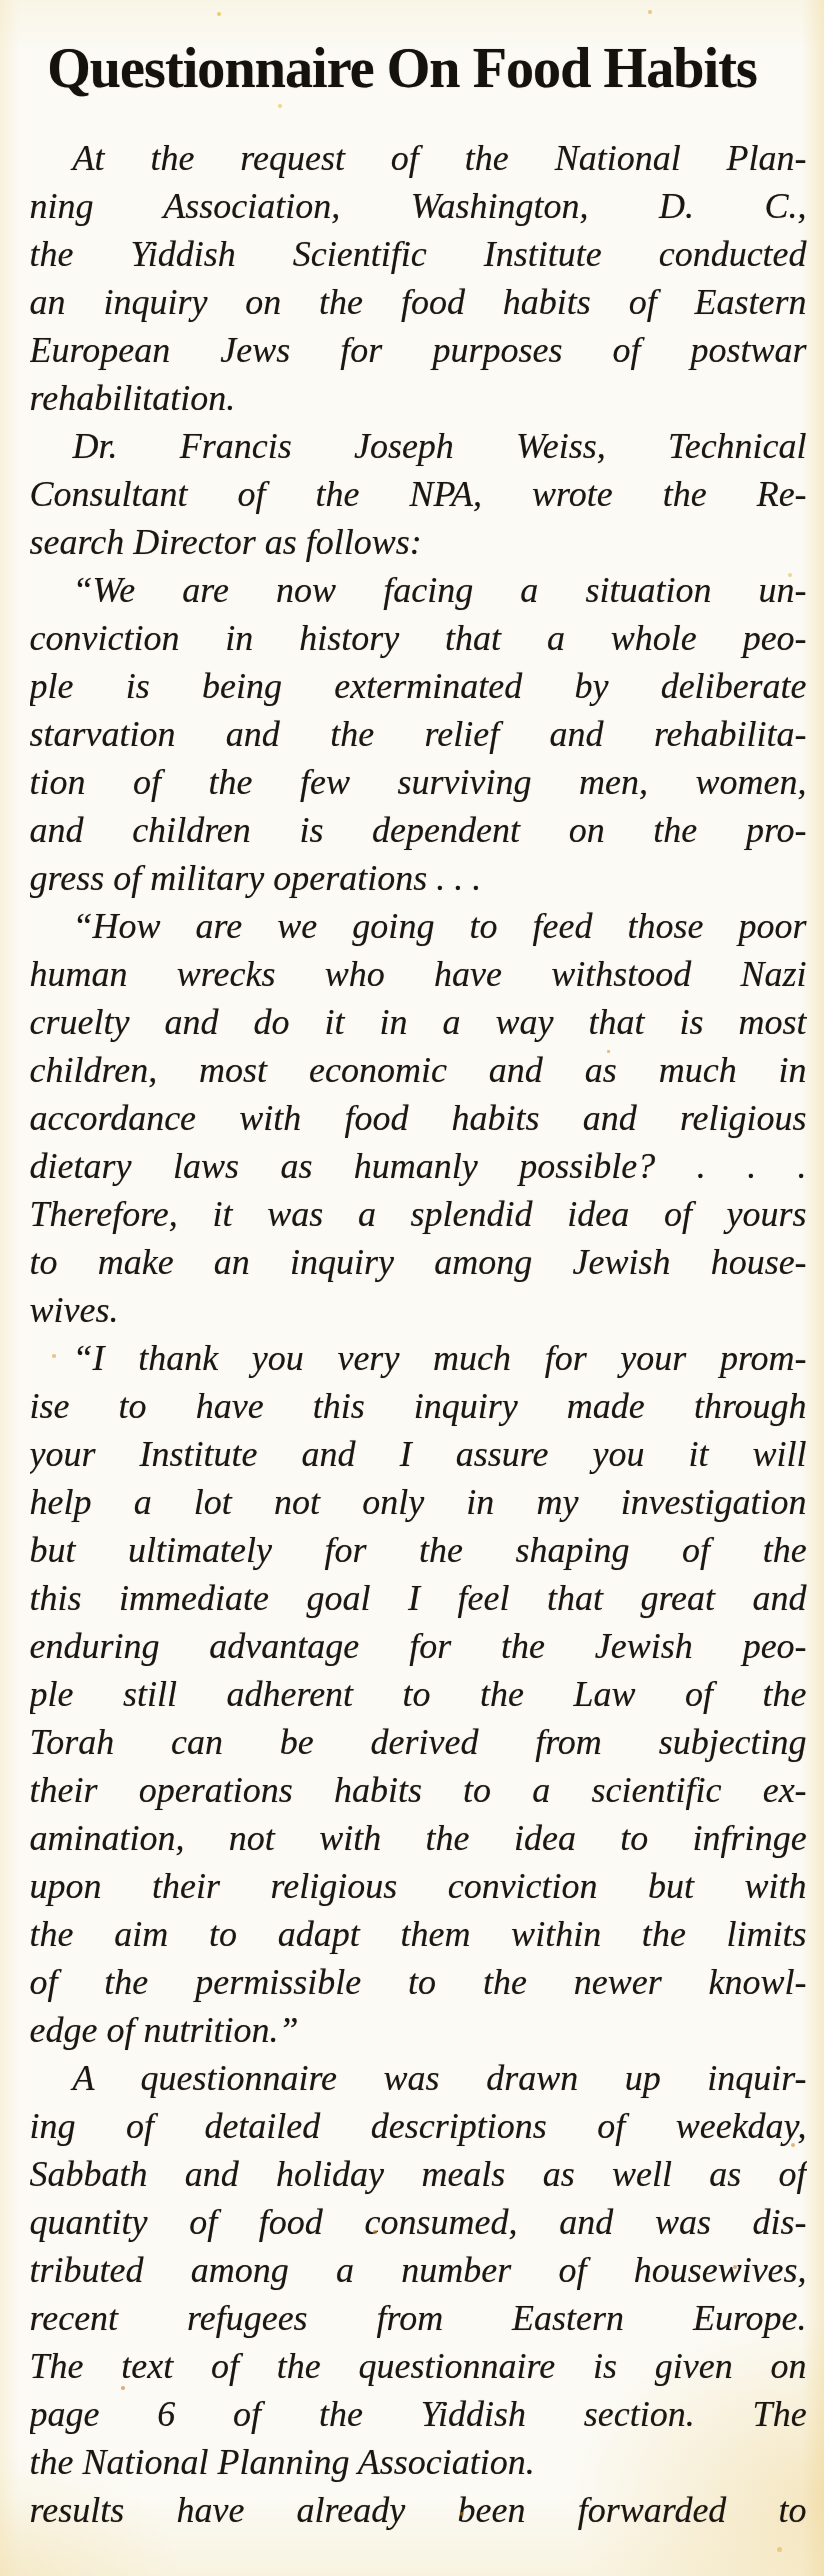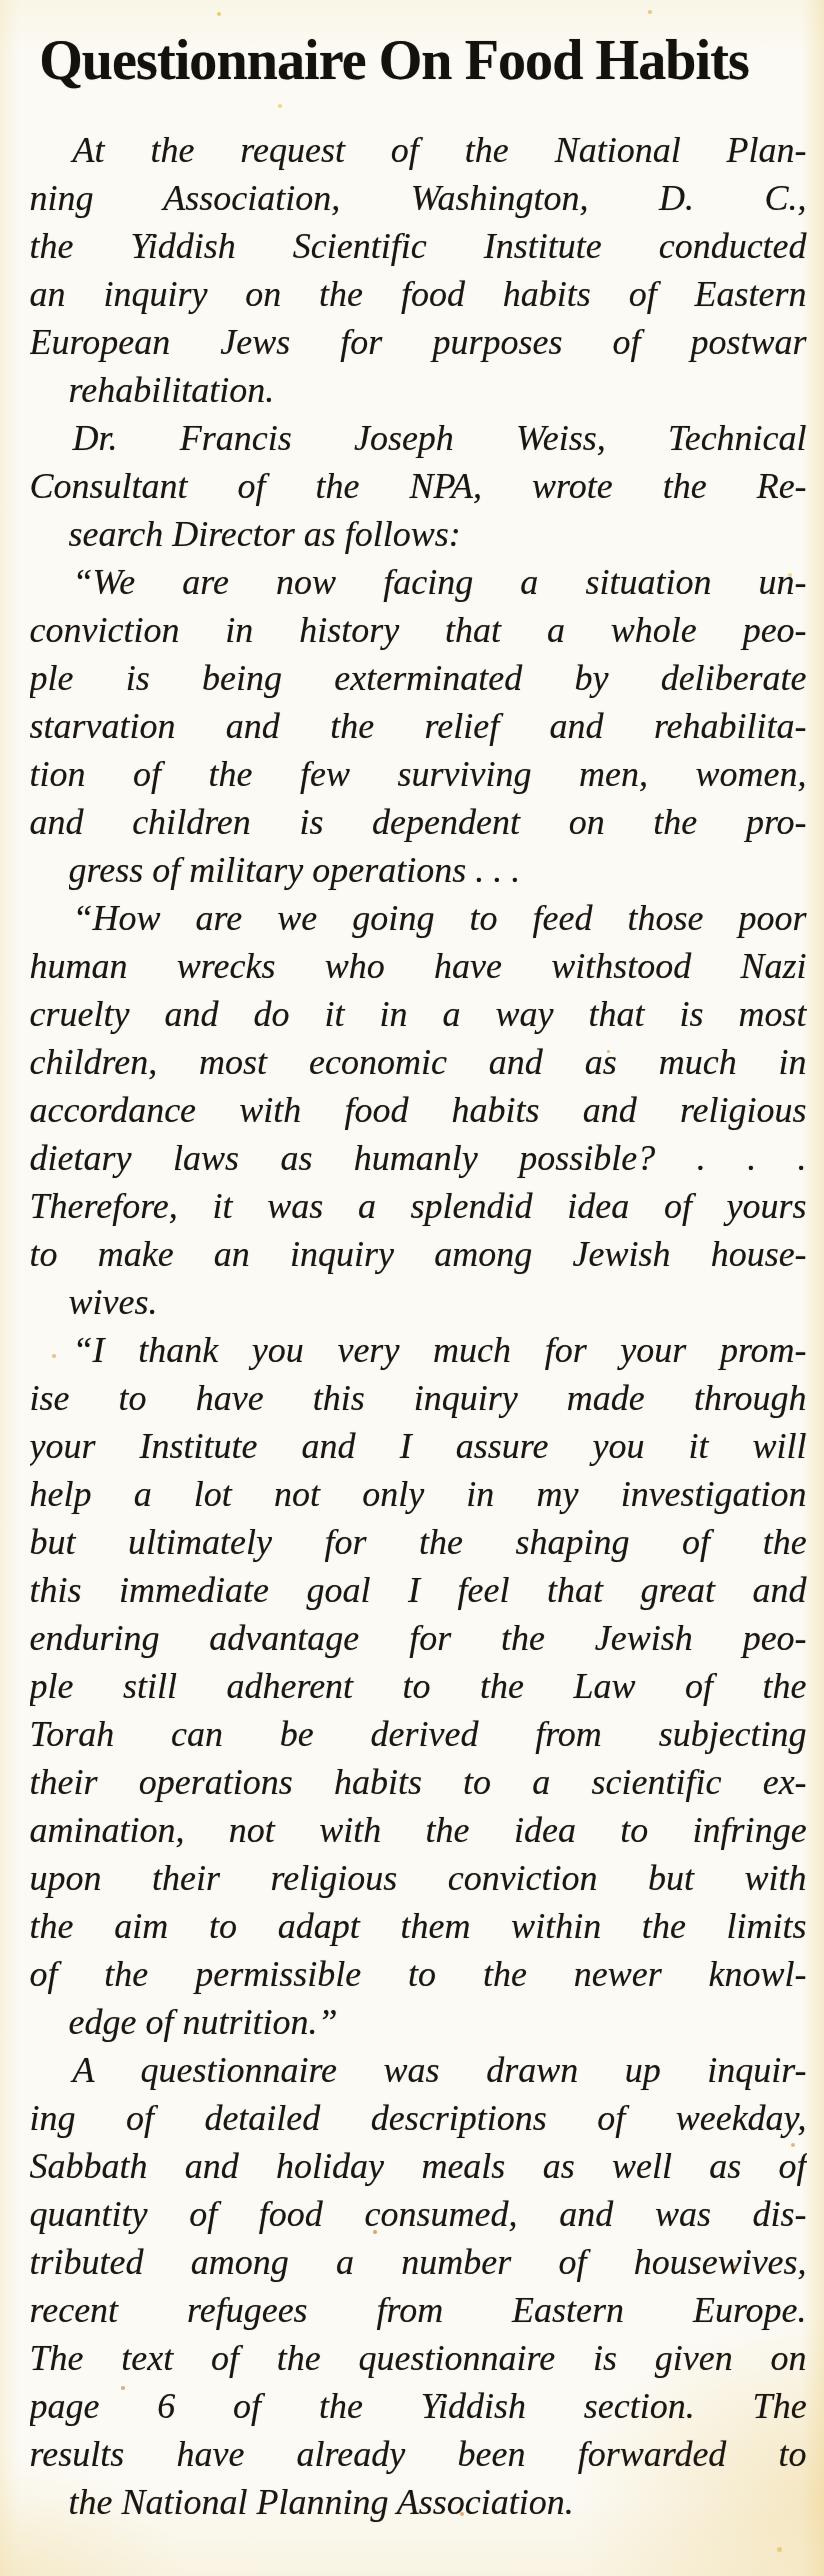--- a/index.html
+++ b/index.html
@@ -21,21 +21,21 @@
       linear-gradient(to top, rgba(244,232,195,0.40), rgba(244,232,195,0) 78px),
       #fbfaf4;
     font-family: "Liberation Serif", "DejaVu Serif", serif;
   }
 
   .content {
     padding: 21px 17.4px 0 29.5px;
   }
 
   .title {
-    margin: 8px;
+    margin: 16px;
     padding-left: 1.7px;
     font-size: 56px;
     line-height: 62px;
     font-weight: bold;
     letter-spacing: -0.9px;
     color: #15110c;
     text-shadow: 0 0 0.9px rgba(20,15,10,0.55);
     white-space: nowrap;
   }
 
@@ -56,21 +56,20 @@
   
   .line:not(.last)::after {
     content: "";
     display: inline-block;
     width: 100%;
     height: 0;
   }
   .line.last {
     text-align: left;
     text-align-last: left;
-    margin-left: 39px;
   }
   .line.first {
     text-indent: 43px;
   }
 
   .speckle {
     position: absolute;
     border-radius: 50%;
     pointer-events: none;
   }
@@ -123,22 +122,22 @@
         <div class="line">of the permissible to the newer knowl-</div>
         <div class="line last">edge of nutrition.”</div>
         <div class="line first">A questionnaire was drawn up inquir-</div>
         <div class="line">ing of detailed descriptions of weekday,</div>
         <div class="line">Sabbath and holiday meals as well as of</div>
         <div class="line">quantity of food consumed, and was dis-</div>
         <div class="line">tributed among a number of housewives,</div>
         <div class="line">recent refugees from Eastern Europe.</div>
         <div class="line">The text of the questionnaire is given on</div>
         <div class="line">page 6 of the Yiddish section.  The</div>
+        <div class="line last">the National Planning Association.</div>
         <div class="line">results have already been forwarded to</div>
-        <div class="line last">the National Planning Association.</div>
       </div>
   </div>
 
   <div class="speckle" style="left:217px; top:12px;  width:4.3px; height:4.3px; background:rgba(232,190,60,0.75);"></div>
   <div class="speckle" style="left:648px; top:10.4px;  width:3.5px; height:3.5px; background:rgba(225,170,70,0.6);"></div>
   <div class="speckle" style="left:278px; top:104px; width:3.5px; height:3.5px; background:rgba(235,200,80,0.65);"></div>
   <div class="speckle" style="left:788px; top:573px; width:3.5px; height:3.5px; background:rgba(230,185,70,0.55);"></div>
   <div class="speckle" style="left:607px; top:1050px; width:2.6px; height:2.6px; background:rgba(210,130,40,0.55);"></div>
   <div class="speckle" style="left:52px;  top:1354px; width:3.5px; height:3.5px; background:rgba(215,140,45,0.5);"></div>
   <div class="speckle" style="left:791px; top:2143px; width:4.3px; height:4.3px; background:rgba(214,135,40,0.6);"></div>

